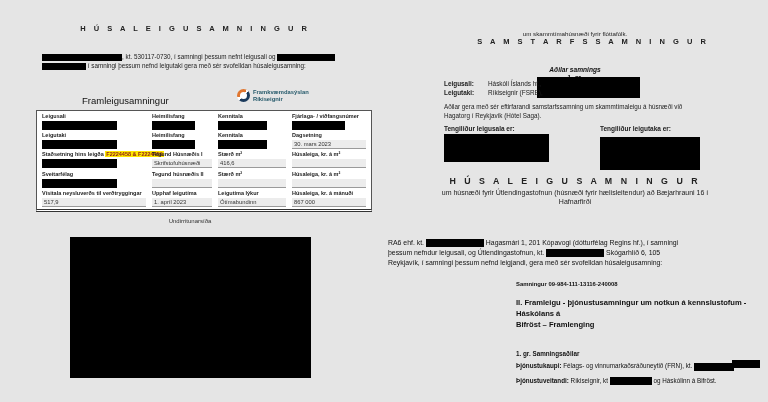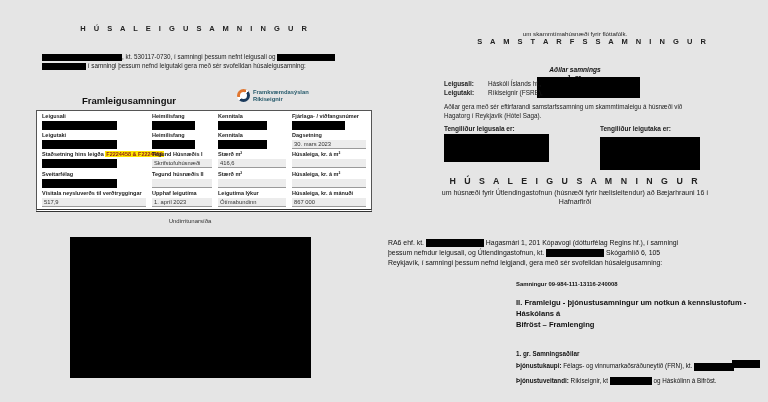--- a/index.html
+++ b/index.html
@@ -11,21 +11,21 @@
 
   
   .ltitle{position:absolute;left:45px;top:24px;width:300px;margin:0;text-align:center;
           font-size:7.5px;font-weight:bold;letter-spacing:3px;color:#222;}
   .lintro{position:absolute;left:42px;top:52px;width:300px;font-size:6.3px;line-height:9px;color:#222;}
   .lintro .line{white-space:nowrap;}
   .r-a{width:80px;height:7px;}
   .r-b{width:58px;height:7px;}
   .r-c{width:44px;height:7px;}
 
-  .lheading{position:absolute;left:50px;top:95px;margin:0;font-size:9.5px;font-weight:bold;color:#111;padding-left:32px;}
+  .lheading{position:absolute;left:50px;top:95px;margin:0;font-size:9.5px;font-weight:normal;color:#111;padding-left:32px;}
 
   .logo{position:absolute;left:237px;top:89px;display:flex;align-items:center;gap:3px;}
   .logo-mark{width:13px;height:13px;border-radius:50%;position:relative;flex:0 0 auto;
     background:conic-gradient(from 255deg,#e0762f 0 135deg,#ffffff 135deg 152deg,#1b3a5c 152deg 330deg,#ffffff 330deg 360deg);}
   .logo-mark::after{content:"";position:absolute;inset:3px;background:#fff;border-radius:50%;}
   .logo-text{font-size:5.8px;line-height:6.5px;font-weight:bold;color:#265a6b;}
 
   .ltable{position:absolute;left:36px;top:110px;width:336px;height:102px;
           border:1px solid #555;border-bottom:3px double #333;background:#fff;
           display:grid;grid-template-columns:110px 66px 74px 1fr;grid-template-rows:repeat(5,1fr);

